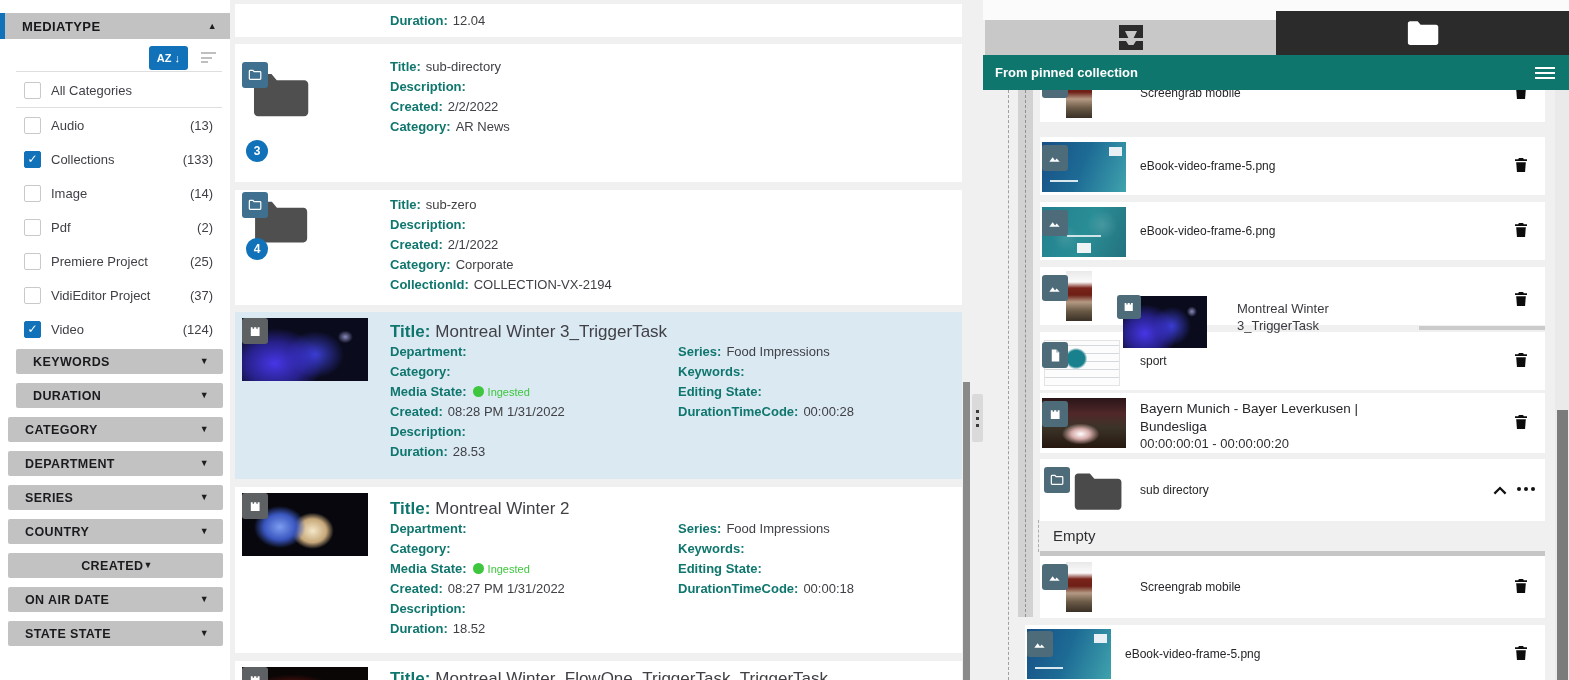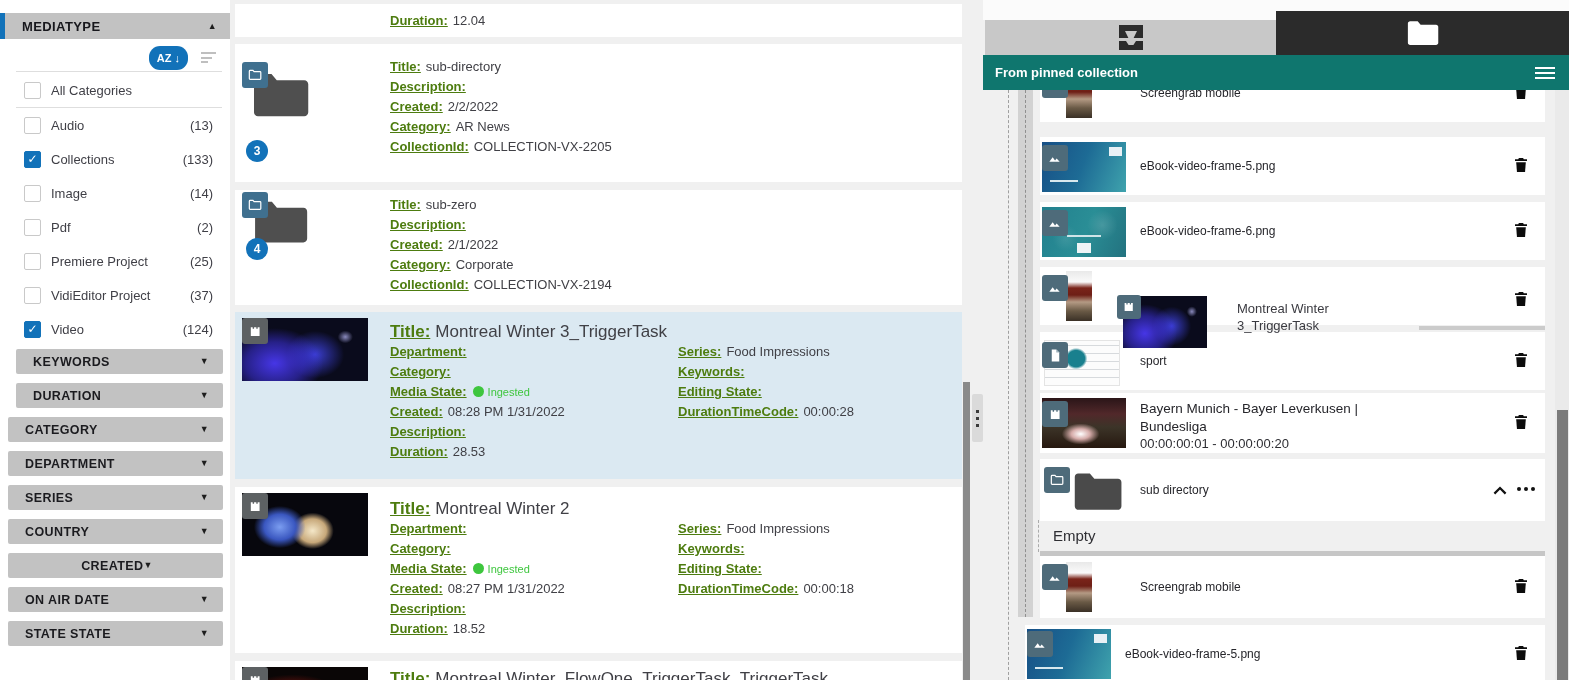--- a/index.html
+++ b/index.html
@@ -7,21 +7,21 @@
   body{background:#f0f0f0;font-family:"Liberation Sans","DejaVu Sans",sans-serif;overflow:hidden;position:relative;}
   #app{position:absolute;left:0;top:0;width:1569px;height:680px;overflow:hidden;}
 
   
   .sidebar{position:absolute;left:0;top:0;width:230px;height:680px;background:#fff;}
   .mt-header{position:absolute;left:0;top:13px;width:230px;height:26px;background:#c2c2c2;border-left:5px solid #1272b9;
     display:flex;align-items:center;justify-content:space-between;padding:0 13px 0 17px;
     font-size:13px;font-weight:bold;letter-spacing:.4px;color:#17171c;}
   .tri{font-size:9px;color:#1d1d1d;line-height:1;}
   .sort-row{position:absolute;left:0;top:44px;width:230px;height:27px;display:flex;align-items:center;justify-content:flex-end;gap:13px;padding-right:13px;}
-  .az-btn{background:#1272b9;color:#fff;border:none;border-radius:11px;font-size:11px;font-weight:bold;height:24px;padding:0 8px;
+  .az-btn{background:#1272b9;color:#fff;border:none;border-radius:3px;font-size:11px;font-weight:bold;height:24px;padding:0 8px;
     display:flex;align-items:center;gap:3px;font-family:inherit;cursor:pointer;}
   .sort-lines{width:16px;height:11px;display:flex;flex-direction:column;justify-content:space-between;}
   .sort-lines i{display:block;height:2px;background:#bfbfbf;}
   .sort-lines i:nth-child(1){width:15px;}
   .sort-lines i:nth-child(2){width:11px;}
   .sort-lines i:nth-child(3){width:7px;}
   .sep{position:absolute;left:16px;width:206px;height:1px;background:#dedede;}
   .sep-a{top:71px;} .sep-b{top:107px;}
   .f-list{position:absolute;left:0;top:73px;width:230px;}
   .f-row{display:flex;align-items:center;height:34px;padding:0 17px 0 24px;cursor:pointer;}
@@ -43,21 +43,21 @@
   .mcard{position:absolute;left:235px;width:727px;background:#fff;}
   .c0{top:4px;height:33px;}
   .c1{top:44px;height:138px;}
   .c2{top:190px;height:115px;}
   .c3{top:312px;height:167px;background:#dbe9f2;}
   .c4{top:487px;height:166px;}
   .c5{top:661px;height:40px;}
   .rows{position:absolute;left:155px;}
   .c0 .rows{top:7px;} .c1 .rows{top:13px;} .c2 .rows{top:5px;}
   .mrow{font-size:13px;line-height:20px;color:#404046;white-space:nowrap;}
-  .lbl{font-weight:bold;color:#4d7c0f;margin-right:5px;text-decoration:underline;}
+  .lbl{font-weight:bold;color:#0f766e;margin-right:5px;}
   .vtitle{position:absolute;left:155px;font-size:17px;line-height:20px;color:#404046;white-space:nowrap;}
   .c3 .vtitle{top:10px;} .c4 .vtitle{top:12px;} .c5 .vtitle{top:8px;}
   .colL{position:absolute;left:155px;} .colR{position:absolute;left:443px;}
   .c3 .colL,.c3 .colR{top:30px;} .c4 .colL,.c4 .colR{top:32px;}
   .dot{display:inline-block;width:11px;height:11px;border-radius:50%;background:#3ec63e;margin:0 4px -1px 1px;}
   .green{font-size:11px;color:#3ec63e;}
   .figroup{position:absolute;left:7px;top:0;width:130px;height:130px;}
   .steel-badge{position:absolute;left:0;width:26px;height:26px;background:#40708f;border-radius:3px;
     display:flex;align-items:center;justify-content:center;z-index:2;}
   .c1 .steel-badge{top:18px;} .c2 .steel-badge{top:2px;}
@@ -277,21 +277,20 @@
         <svg class="big-folder" width="60" height="50" viewBox="0 0 24 20">
             <path d="M1.2 3.2c0-.9.7-1.6 1.6-1.6h5.4l2.1 2.5h11c.9 0 1.6.7 1.6 1.6v11.2c0 .9-.7 1.6-1.6 1.6H2.8c-.9 0-1.6-.7-1.6-1.6z" fill="#4f4f4f"></path>
           </svg>
         <span class="num-badge">3</span>
       </div>
       <div class="rows">
         <div class="mrow"><span class="lbl">Title:</span><span>sub-directory</span></div>
         <div class="mrow"><span class="lbl">Description:</span><span></span></div>
         <div class="mrow"><span class="lbl">Created:</span><span>2/2/2022</span></div>
         <div class="mrow"><span class="lbl">Category:</span><span>AR News</span></div>
-        <div class="mrow"><span class="lbl">CollectionId:</span><span>COLLECTION-VX-2205</span></div>
       </div>
     </div>
 
     <div class="mcard c2">
       <div class="figroup">
         <span class="steel-badge">
           <svg width="16" height="16" viewBox="0 0 24 24">
               <path d="M3.5 6.2c0-.7.5-1.2 1.2-1.2h4.2l1.7 2h8.9c.7 0 1.2.5 1.2 1.2v9.1c0 .7-.5 1.2-1.2 1.2H4.7c-.7 0-1.2-.5-1.2-1.2z" fill="none" stroke="#fff" stroke-width="1.8"></path>
             </svg>
         </span>

